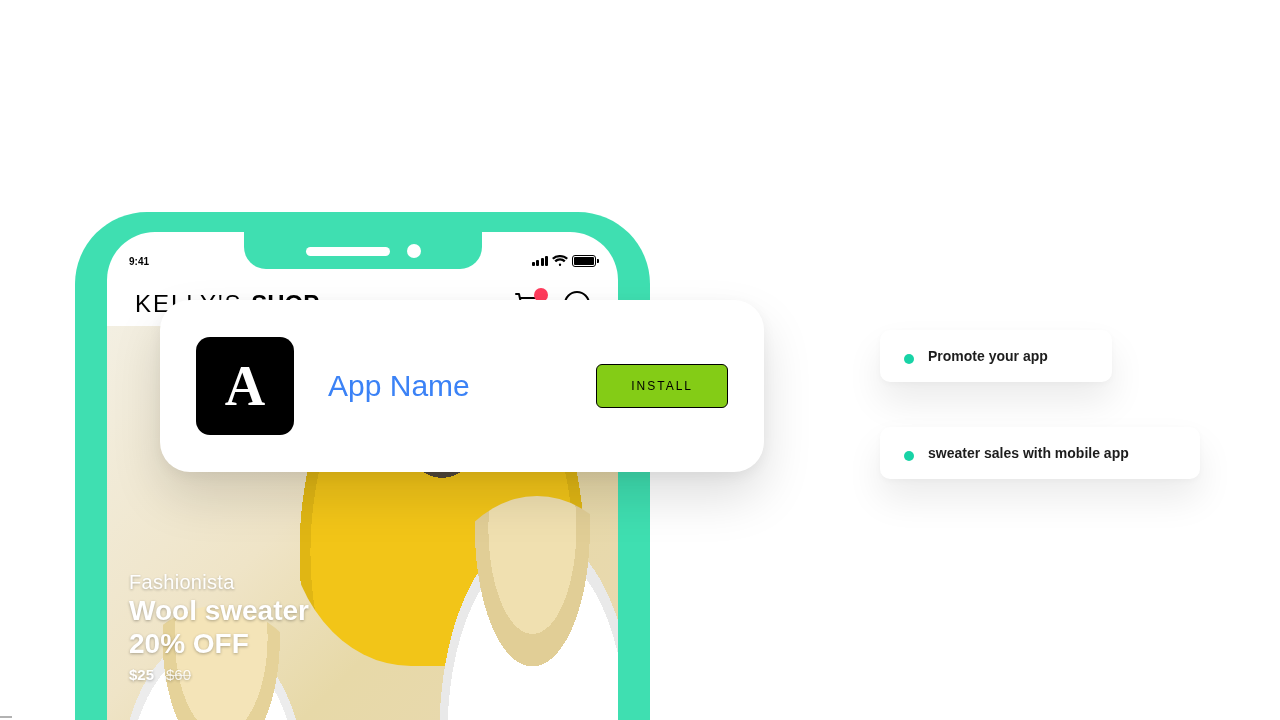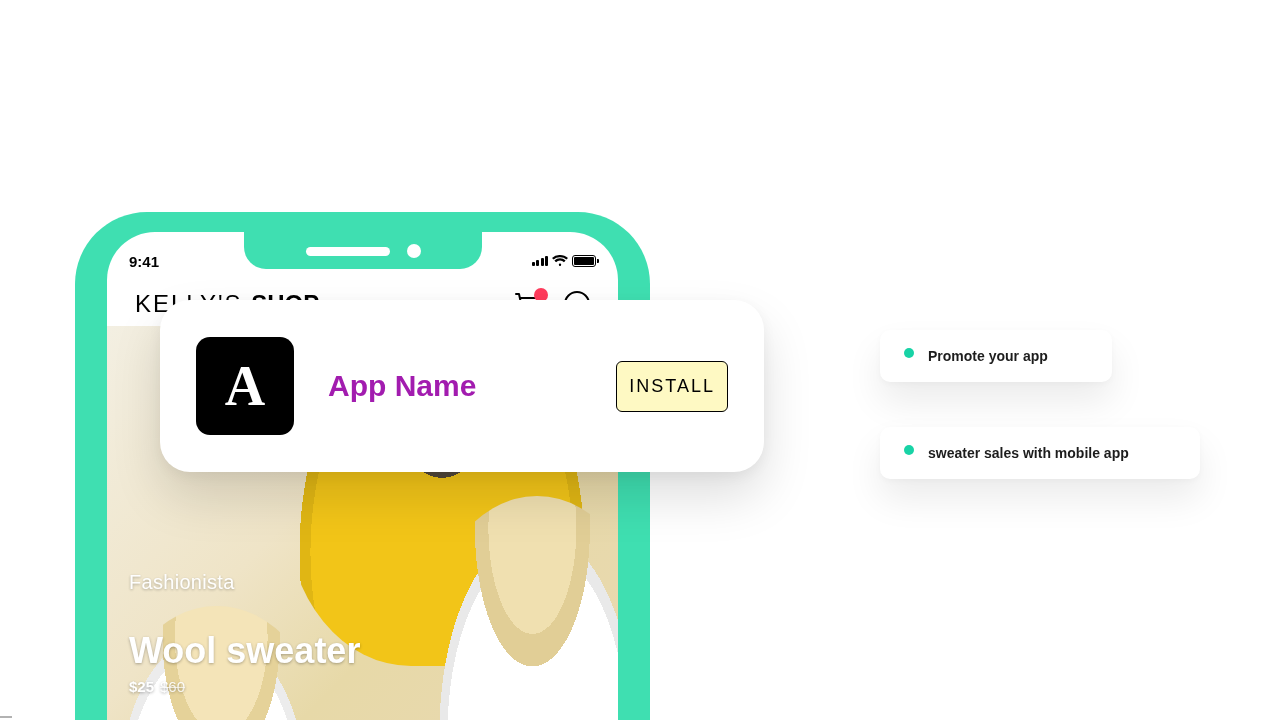--- a/index.html
+++ b/index.html
@@ -60,21 +60,21 @@
   height: 14px;
   background: #fff;
   border-radius: 50%;
 }
 .statusbar {
   display: flex;
   justify-content: space-between;
   align-items: center;
   padding: 14px 22px 0;
   height: 44px;
-  font-size: 15px;
+  font-size: 10px;
   font-weight: 600;
 }
 .statusbar .right { display: flex; gap: 4px; align-items: center; }
 
 .signal-icon, .battery-icon { display:inline-block; }
 .signal-bars { display:flex; align-items:flex-end; gap:1.5px; }
 .signal-bars span { width:3px; background:#000; border-radius:1px; }
 .signal-bars span:nth-child(1){height:4px}
 .signal-bars span:nth-child(2){height:6px}
 .signal-bars span:nth-child(3){height:8px}
@@ -136,47 +136,47 @@
 .p3 { 
   left:315px; top:170px; width:230px; height:320px;
   background: radial-gradient(ellipse at 48% 10%, #f0e0b0 0 26%, #e1ce96 26% 34%, transparent 34%),
               radial-gradient(ellipse at 50% 74%, #ffffff 0 55%, #e9e9e9 55% 60%, transparent 60%);
 }
 .hero-text {
   position:absolute; left:22px; top:245px; color:#fff;
   text-shadow: 0 1px 3px rgba(0,0,0,.3);
 }
 .hero-text .cat { font-size:20px; font-weight:400; opacity:.98; letter-spacing:.3px; }
-.hero-text .line { font-size:36px; font-weight:800; line-height:1.18;margin-top:36px; }
+.hero-text .line { font-size:28px; font-weight:800; line-height:1.18; }
 .hero-text .price { margin-top:6px; font-size:15px; font-weight:600; }
-.hero-text .price .old { margin-left:6px; font-weight:400; opacity:.9; text-decoration:line-through; text-decoration-color:rgba(255,255,255,.75); }
+.hero-text .price .old { margin-left:12px; font-weight:400; opacity:.9; text-decoration:line-through; text-decoration-color:rgba(255,255,255,.75); }
 
 
 .app-card {
   position:absolute; left:160px; top:300px; width:604px; height:172px;
   background:#fff; border-radius:30px;
   box-shadow: 0 25px 50px rgba(0,0,0,.13), 0 4px 14px rgba(0,0,0,.05);
   display:flex; align-items:center; padding:0 36px; gap:34px;
 }
 .app-icon {
   width:98px;height:98px;background:#000;border-radius:14px;
   color:#fff;display:flex;align-items:center;justify-content:center;
   font-size:56px;font-weight:700;font-family:Georgia, "Times New Roman", serif;
 }
-.app-name { flex:1; font-size:30px; font-weight:700; color:#a21caf; }
+.app-name { flex:1; font-size:30px; font-weight:400; color:#3b82f6; }
 .install-btn {
-  border:1.5px solid #000; background:#fef9c3; padding:14px 12px; font-size:18px;
+  border:1.5px solid #000; background:#84cc16; padding:14px 34px; font-size:12px;
   letter-spacing:2px; font-weight:500; border-radius:6px; cursor:pointer;
 }
 
 
 .tag {
   position:absolute; background:#fff; border-radius:10px;
   box-shadow: 0 20px 36px rgba(0,0,0,.08), 0 2px 6px rgba(0,0,0,.03);
-  display:flex; align-items:flex-start; padding:18px 24px; gap:14px;
+  display:flex; align-items:flex-end; padding:18px 24px; gap:14px;
   font-size:14px; font-weight:600; color:#1d1d1d;
 }
 .tag .dot { width:10px;height:10px;border-radius:50%;background:#18d3a6; flex-shrink:0; }
 .tag1 { left:880px; top:330px; width:232px; }
 .tag2 { left:880px; top:427px; width:320px; }
 
 
 .edge-mark {
   position:absolute; left:-2px; top:716px; width:14px; height:2px; background:#000; opacity:.3;
 }
@@ -225,20 +225,21 @@
         <span class="search-circle"></span>
       </span>
     </div>
     <div class="hero">
       <div class="person p1"></div>
       <div class="person p3"></div>
       <div class="person p2"></div>
       <div class="hero-text">
         <div class="cat">Fashionista</div>
         <div class="line">Wool sweater</div>
+        <div class="line">20% OFF</div>
         <div class="price"><span>$25</span><span class="old">$60</span></div>
       </div>
 
     </div>
   </div>
 </div>
 
 <div class="app-card">
   <div class="app-icon">A</div>
   <div class="app-name">App Name</div>

